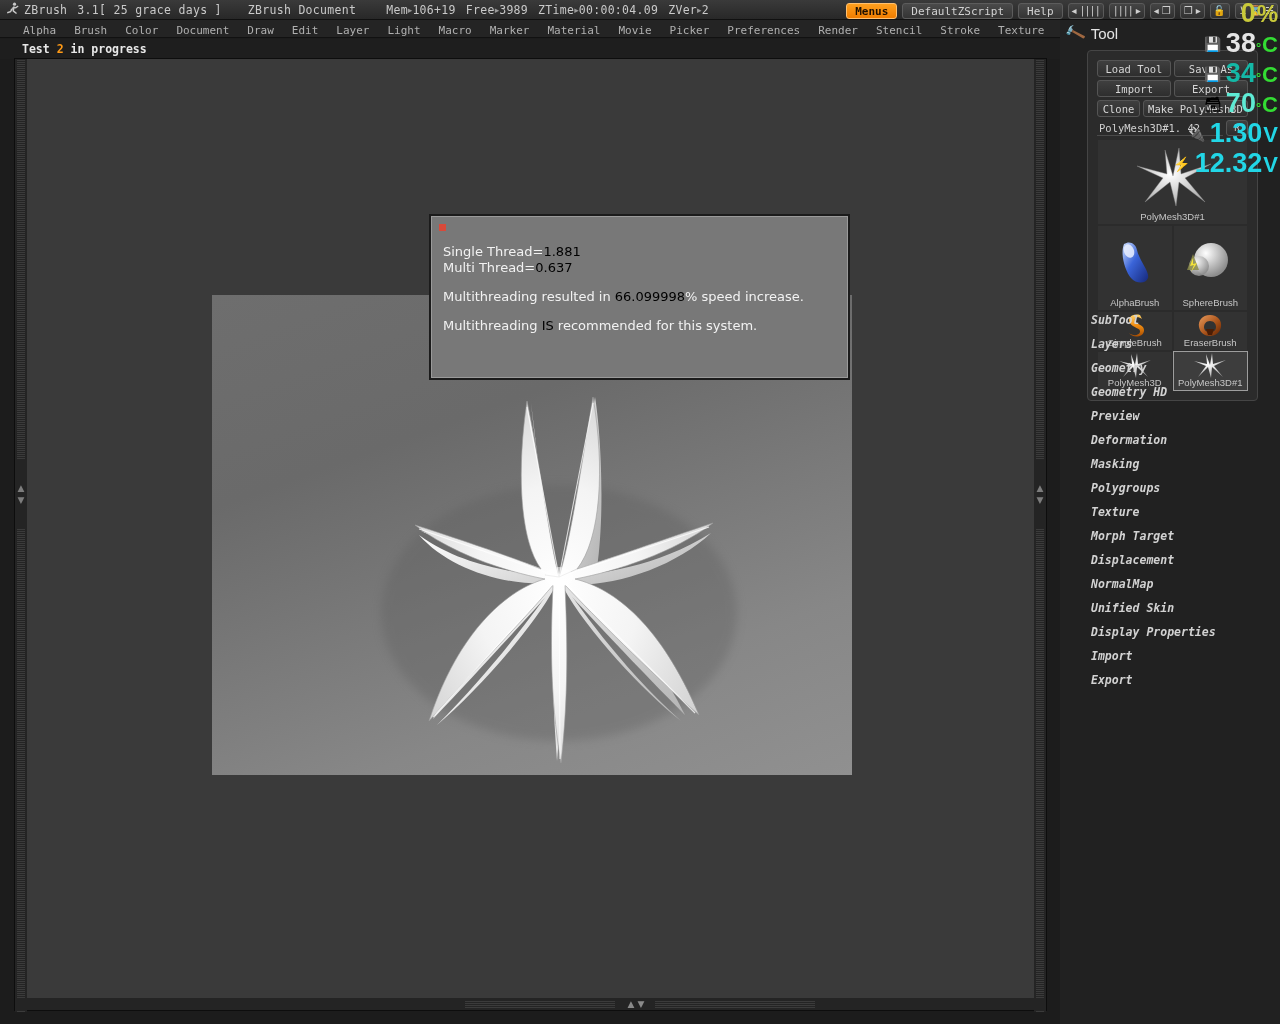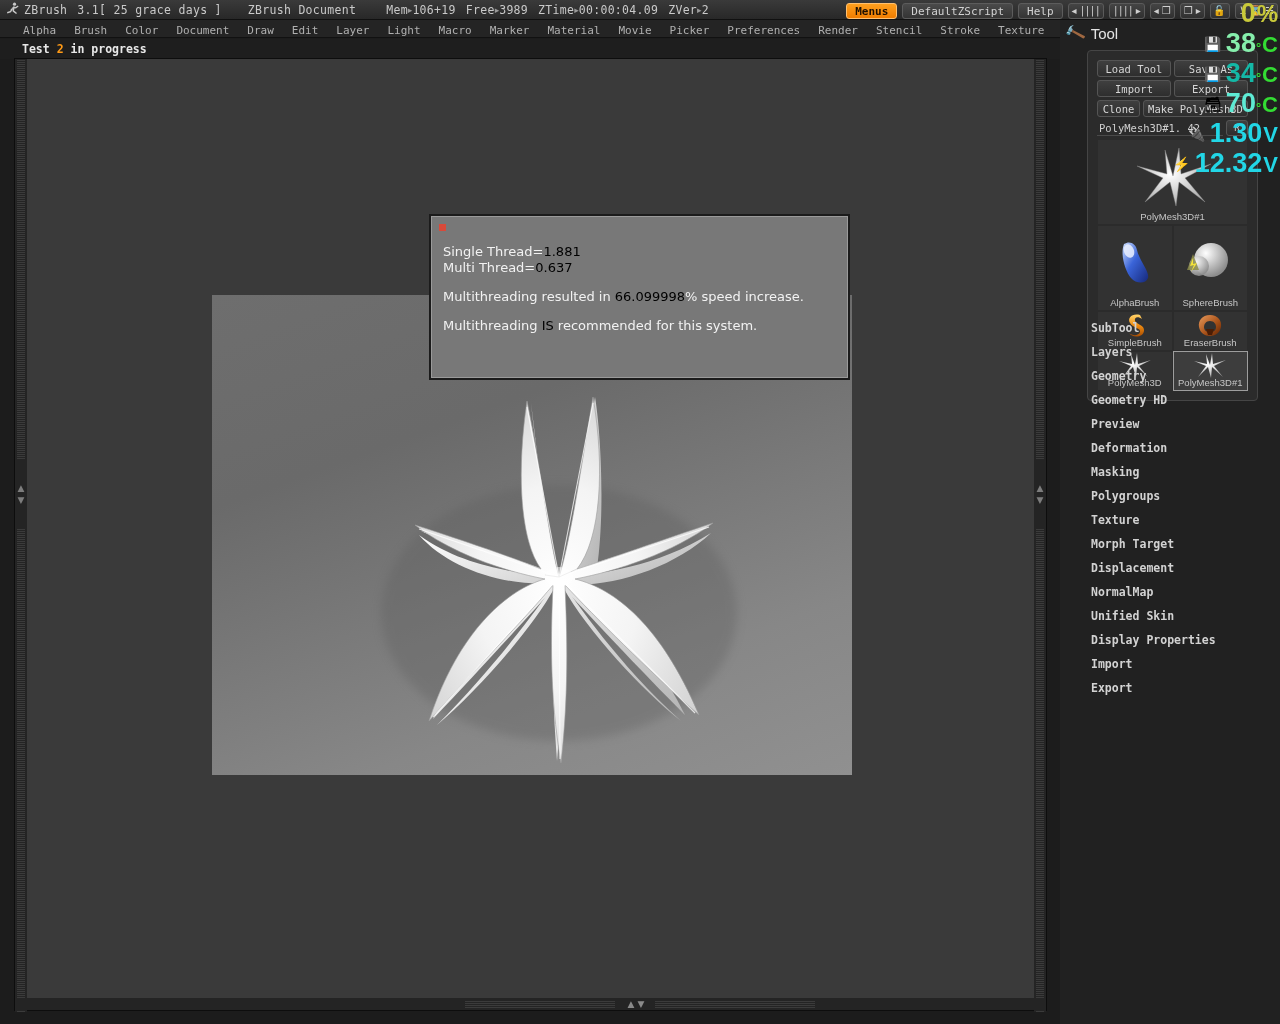--- a/index.html
+++ b/index.html
@@ -212,21 +212,21 @@
   .tool-cell.sel { border: 1px solid #9d9d9d; background: #3d3d3d; }
   .tool-label {
     width: 100%; text-align: center;
     color: #c6c6c6; font-size: 9.5px;
     font-family: "Liberation Sans", sans-serif;
     padding-bottom: 2px; white-space: nowrap;
   }
   .tc-art { position: absolute; left: 0; right: 0; top: 0; bottom: 13px;
             display:flex; align-items:center; justify-content:center; }
 
-  .pal-list { position: absolute; left: 27px; top: 296px; width: 171px; }
+  .pal-list { position: absolute; left: 27px; top: 288px; width: 171px; font-style: italic; }
   .pal-list-item {
     height: 24px; line-height: 24px;
     color: #d2d2d2; font-size: 11.5px; font-weight: bold;
     font-family: "DejaVu Sans Mono", monospace;
     padding-left: 4px; white-space: nowrap;
   }
 
   
   .hw-overlay { position: absolute; right: 0; top: 0; width: 220px; height: 200px; pointer-events: none; }
   .hw-row {
@@ -634,21 +634,21 @@
 
   <div class="hw-overlay">
 
     <div class="hw-row" style="top:0px;">
       <span class="hw-val" style="color:#c9c93a">0</span>
       <span class="hw-unit" style="color:#c9c93a;font-size:24px">%</span>
     </div>
 
     <div class="hw-row" style="top:30px;">
       <span class="hw-ico">💾</span>
-      <span class="hw-val" style="color:#86efac">38</span>
+      <span class="hw-val" style="color:#e5e5e5">38</span>
       <span class="hw-deg" style="color:#33dd33">°</span>
       <span class="hw-unit" style="color:#33dd33;font-size:22px">C</span>
     </div>
 
     <div class="hw-row" style="top:60px;">
       <span class="hw-ico">💾</span>
       <span class="hw-val" style="color:#14b8a6">34</span>
       <span class="hw-deg" style="color:#33dd33">°</span>
       <span class="hw-unit" style="color:#33dd33;font-size:22px">C</span>
     </div>

